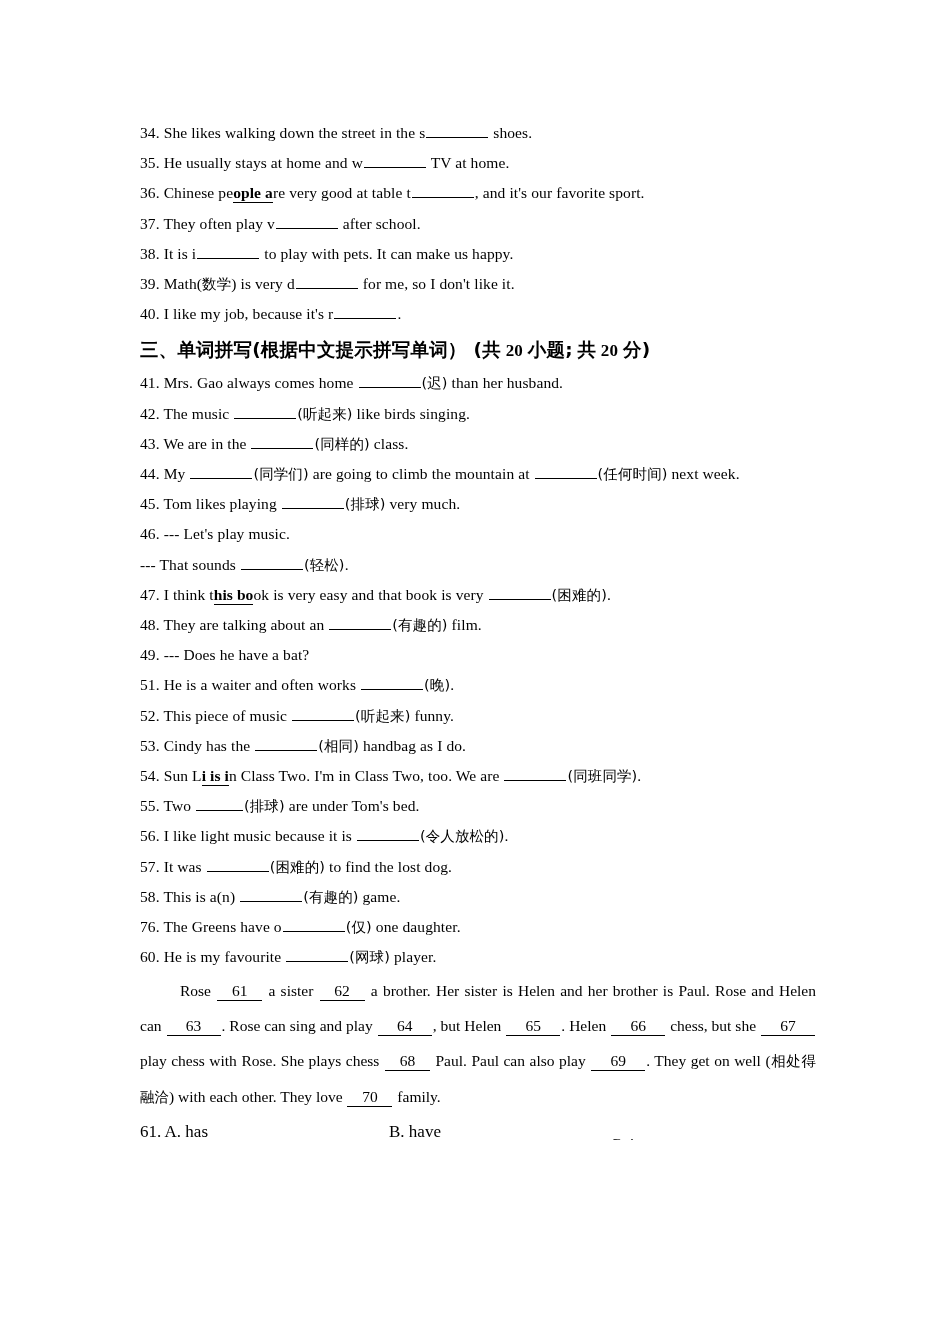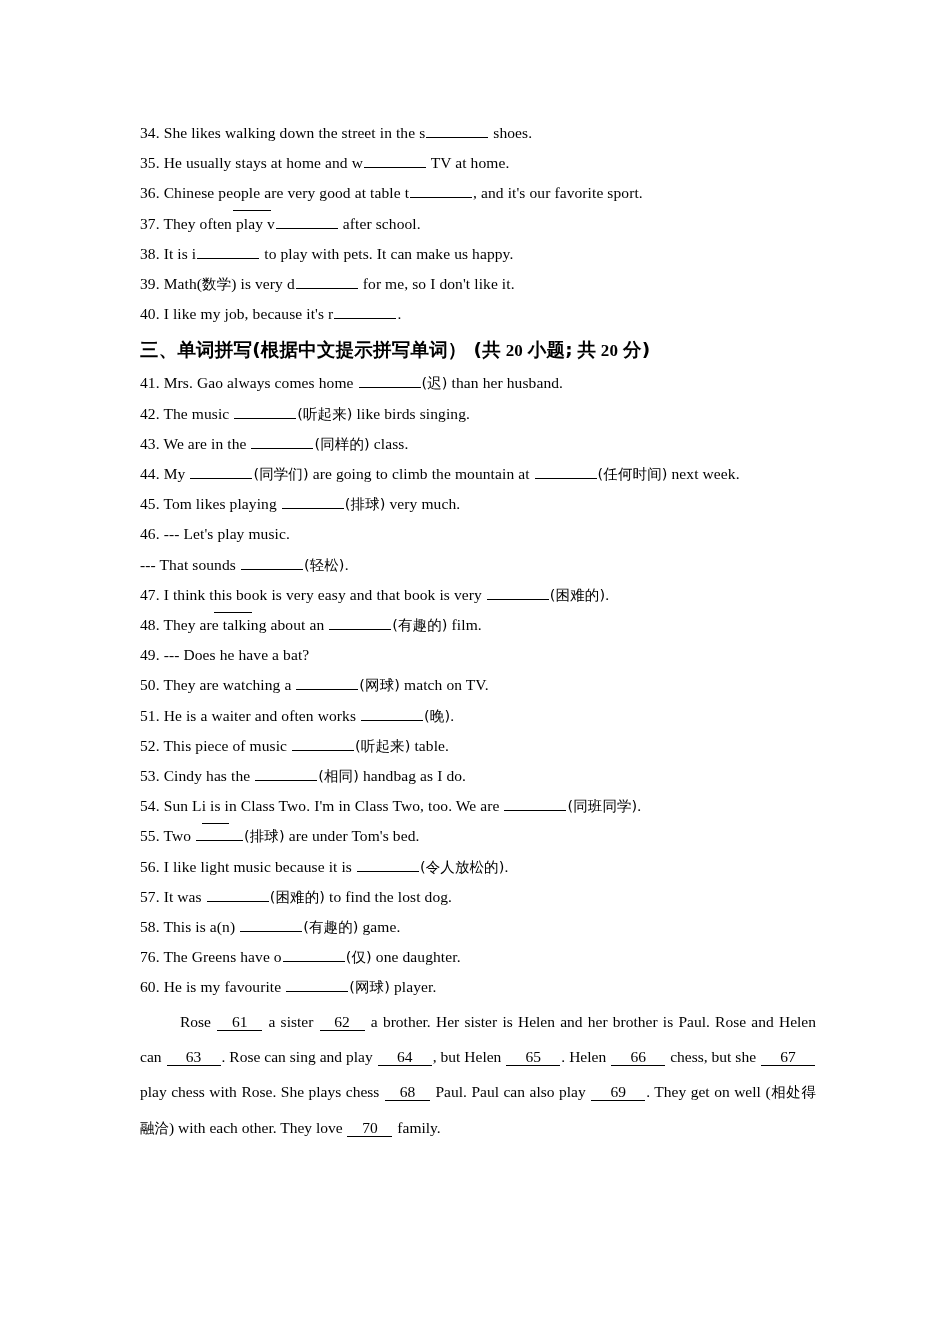--- a/index.html
+++ b/index.html
@@ -40,21 +40,21 @@
   .blank {
     display: inline-block;
     border-bottom: 1.2px solid #000;
     height: 0.92em;
     vertical-align: baseline;
     margin: 0 1px;
   }
   .b-sm  { width: 47px; }
   .b-md  { width: 62px; }
   
-  .ul { border-bottom: 1.1px solid #000; padding-bottom: 9px; }
+  .ul { border-bottom: 1.1px solid #000; padding-bottom: 1px; font-weight: bold; }
 
   
   .section-heading {
     font-weight: bold;
     font-size: 18px;
     line-height: 30px;
     margin: 6px 0 2px 0;
     letter-spacing: 0.2px;
     white-space: nowrap;
   }
@@ -196,33 +196,29 @@
       <span>48.</span>
       <span>They are talking about an </span><span class="blank b-md"></span><span class="cn">(有趣的)</span><span> film.</span>
     </div>
 
     <div class="q">
       <span>49.</span>
       <span>--- Does he have a bat?</span>
     </div>
 
 
-    <div class="q">
-      <span>50.</span>
-      <span>They are watching a </span><span class="blank b-md"></span><span class="cn">(网球)</span><span> match on TV.</span>
-    </div>
 
     <div class="q">
       <span>51.</span>
       <span>He is a waiter and often works </span><span class="blank b-md"></span><span class="cn">(晚)</span><span>.</span>
     </div>
 
     <div class="q">
       <span>52.</span>
-      <span>This piece of music </span><span class="blank b-md"></span><span class="cn">(听起来)</span><span> table.</span>
+      <span>This piece of music </span><span class="blank b-md"></span><span class="cn">(听起来)</span><span> funny.</span>
     </div>
 
     <div class="q">
       <span>53.</span>
       <span>Cindy has the </span><span class="blank b-md"></span><span class="cn">(相同)</span><span> handbag as I do.</span>
     </div>
 
     <div class="q wide">
       <span>54.</span>
       <span>Sun L</span><span class="ul">i is i</span><span>n Class Two. I'm in Class Two, too. We are </span><span class="blank b-md"></span><span class="cn">(同班同学)</span><span>.</span>

